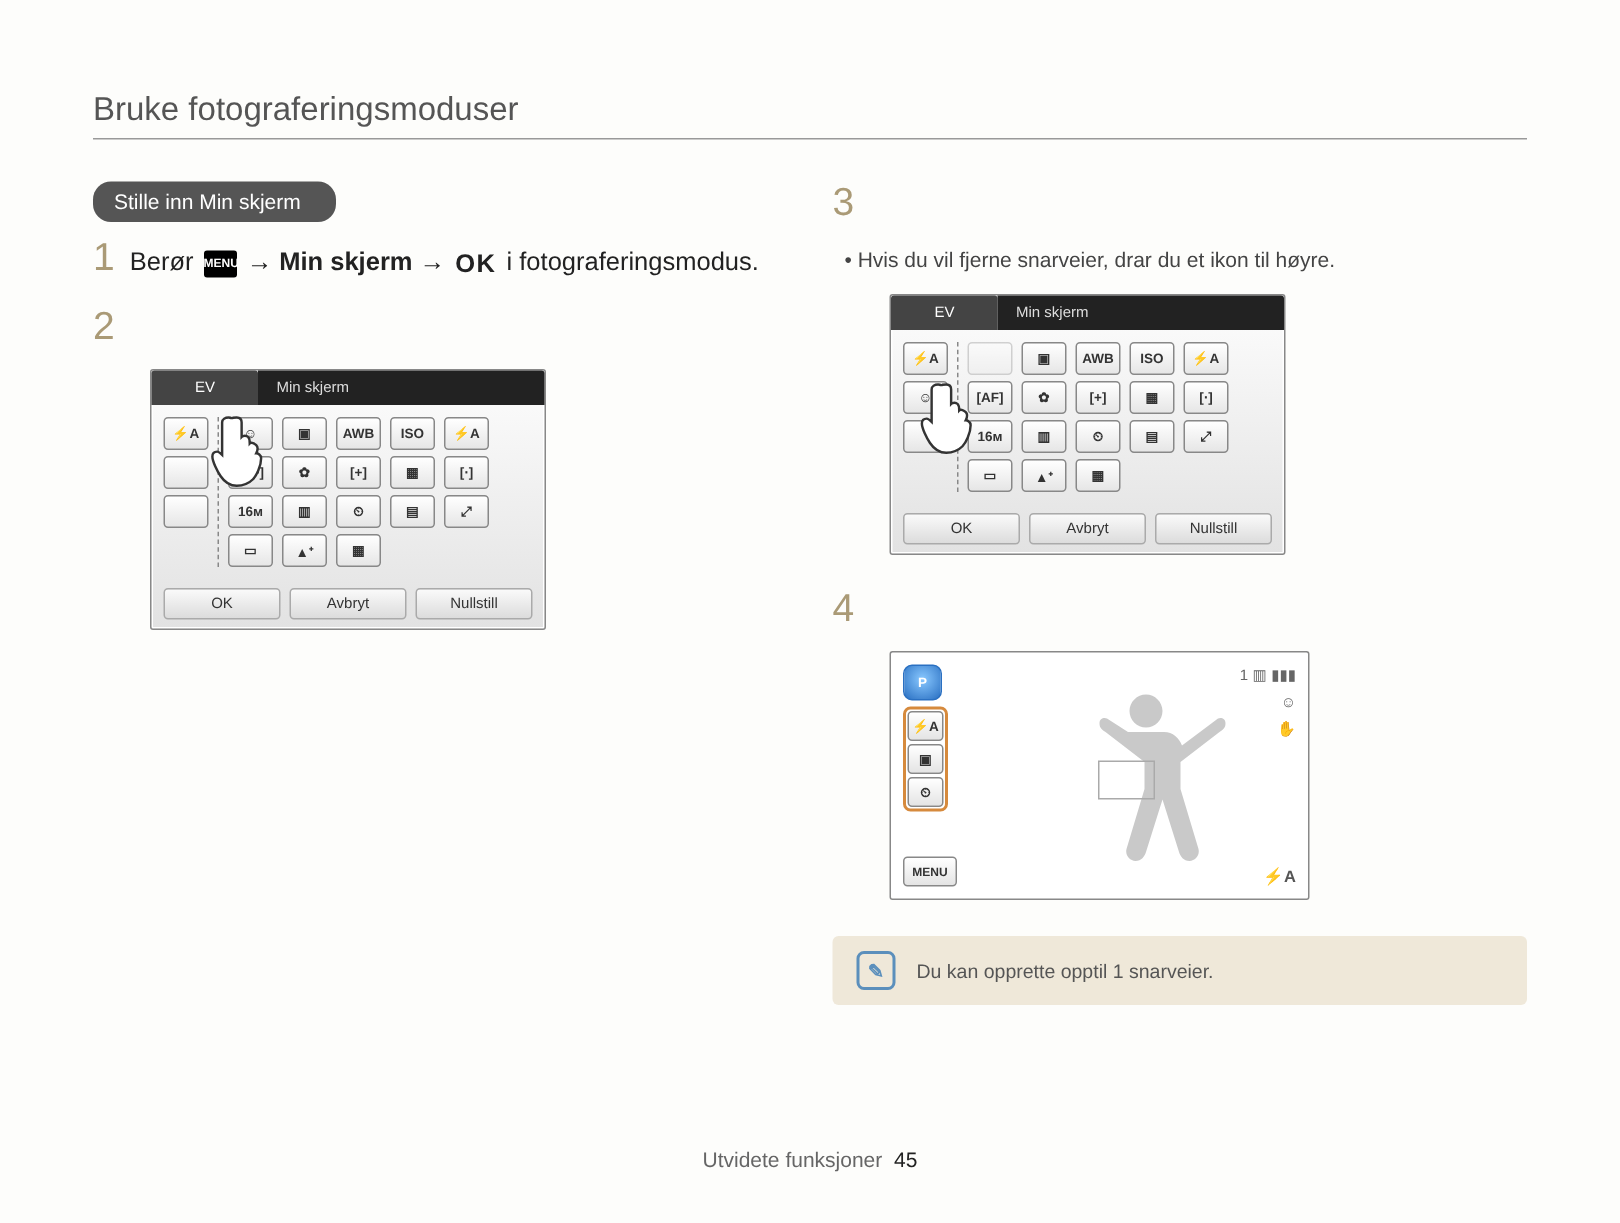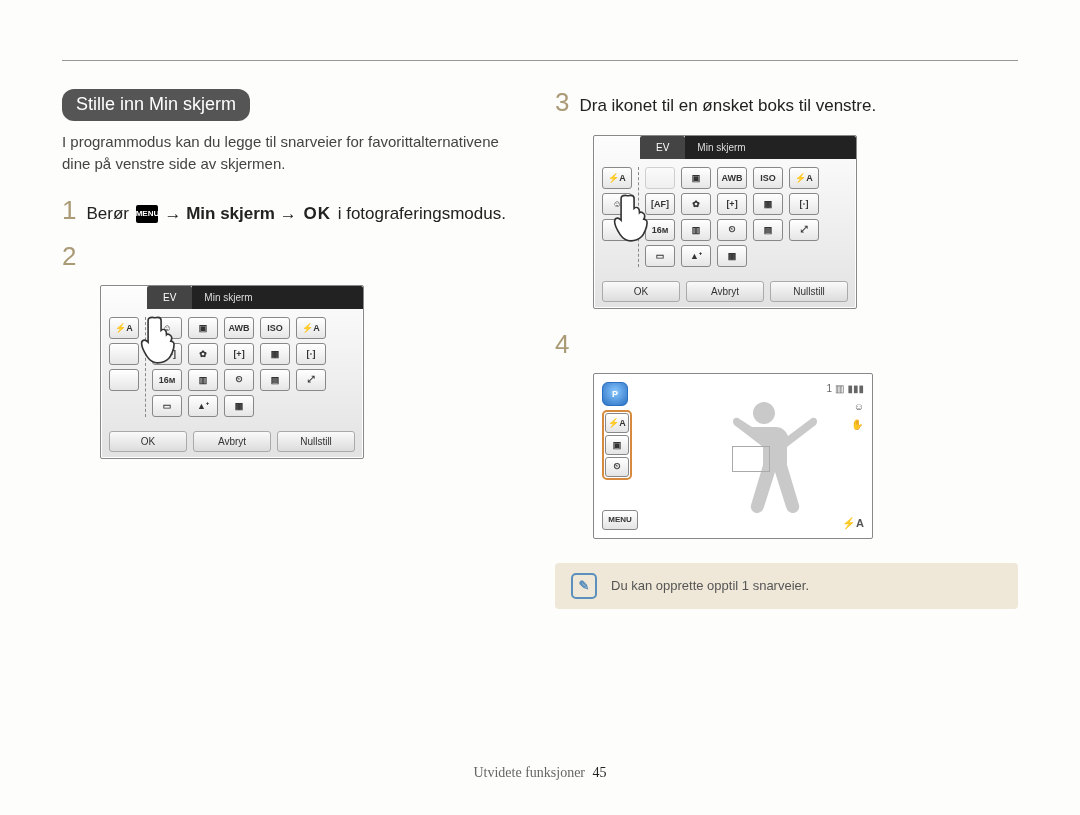--- a/index.html
+++ b/index.html
@@ -35,23 +35,23 @@
     gap: 30px;
   }
   .col {
     flex: 1;
     min-width: 0;
   }
   .pill {
     display: inline-block;
     background: #555;
     color: #fff;
-    font-size: 18px;
+    font-size: 14px;
     font-weight: 500;
-    padding: 5px 14px 6px 14px;
+    padding: 5px 24px 6px 14px;
     border-radius: 12px;
     margin-bottom: 10px;
   }
   .intro {
     font-size: 15px;
     line-height: 1.45;
     color: #444;
     margin-bottom: 22px;
   }
   .step {
@@ -116,25 +116,24 @@
     border-radius: 2px;
     background: linear-gradient(#fdfdfd, #e2e2e2);
     margin: 4px 0 0 38px;
     box-shadow: inset 0 0 0 1px #fff;
   }
   .device-header {
     display: flex;
     font-size: 10px;
   }
   .device-header-tab {
-    padding: 6px 16px;
+    padding: 6px 29px;
     background: #444;
     color: #fff;
     border-radius: 2px 2px 0 0;
-    margin-left: 46px;
   }
   .device-header-title {
     padding: 6px 12px;
     color: #ddd;
     background: #222;
     flex: 1;
     border-radius: 0 2px 0 0;
   }
   .icon-grid-wrap {
     display: flex;
@@ -315,38 +314,37 @@
   }
 
   .footer {
     position: absolute;
     bottom: 34px;
     left: 0;
     right: 0;
     text-align: center;
     font-size: 14px;
     color: #666;
-    font-family: Liberation Serif, serif;
   }
   .footer .pn {
     color: #222;
     margin-left: 4px;
   }
 </style>
 </head>
 <body>
 
 <div class="page">
+  <div class="header-title">Bruke fotograferingsmoduser</div>
   <hr class="header-rule">
 
   <div class="columns">
 
     <div class="col">
       <div class="pill">Stille inn Min skjerm</div>
-      <div class="intro">I programmodus kan du legge til snarveier for favorittalternativene dine på venstre side av skjermen.</div>
 
       
       <div class="step">
         <div class="step-num">1</div>
         <div class="step-text">
           <span>Berør</span>
           <span class="menu-square">MENU</span>
           <span>→</span>
           <span class="bold">Min skjerm</span>
           <span>→</span>
@@ -403,22 +401,22 @@
           <div class="dev-btn">Avbryt</div>
           <div class="dev-btn">Nullstill</div>
         </div>
       </div>
     </div>
 
     <div class="col">
 
       <div class="step">
         <div class="step-num">3</div>
-        <div class="step-text">Dra ikonet til en ønsket boks til venstre.</div>
-      </div>
+      </div>
+      <div class="bullet">Hvis du vil fjerne snarveier, drar du et ikon til høyre.</div>
 
       <div class="device">
         <div class="device-header">
           <div class="device-header-tab">EV</div>
           <div class="device-header-title">Min skjerm</div>
         </div>
         <div class="icon-grid-wrap">
           <div class="left-slots">
             <div class="slot">⚡A</div>
             <div class="slot">☺</div>

